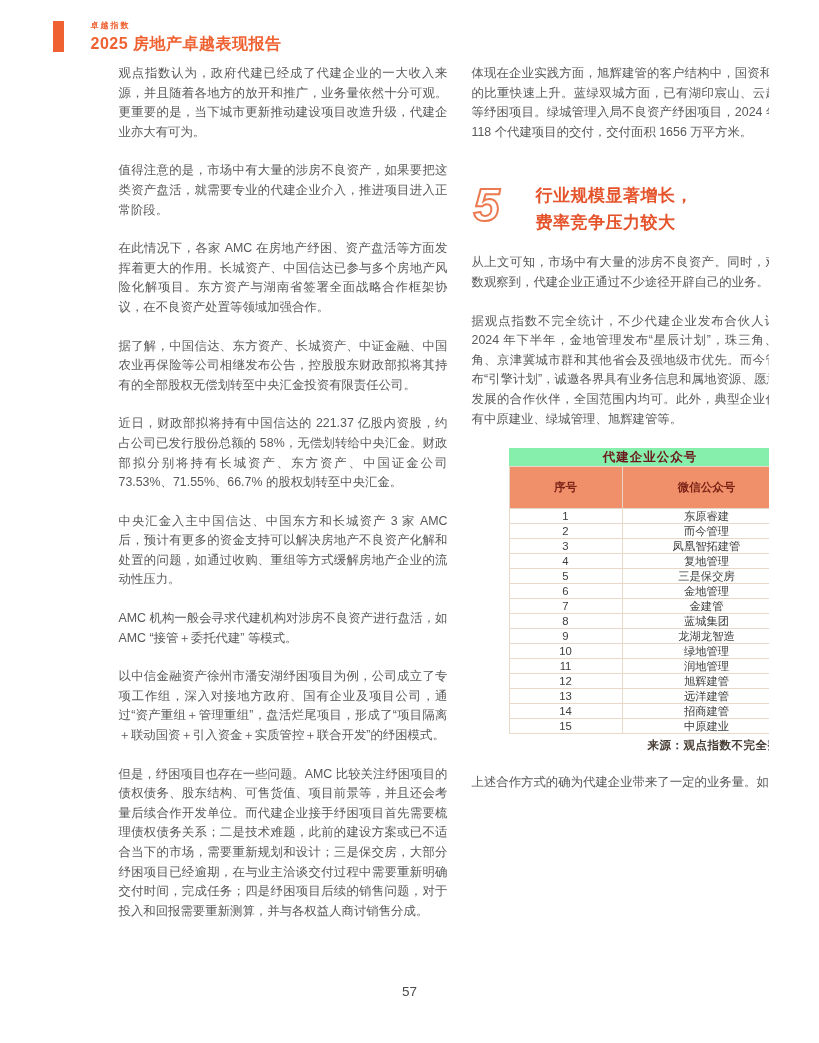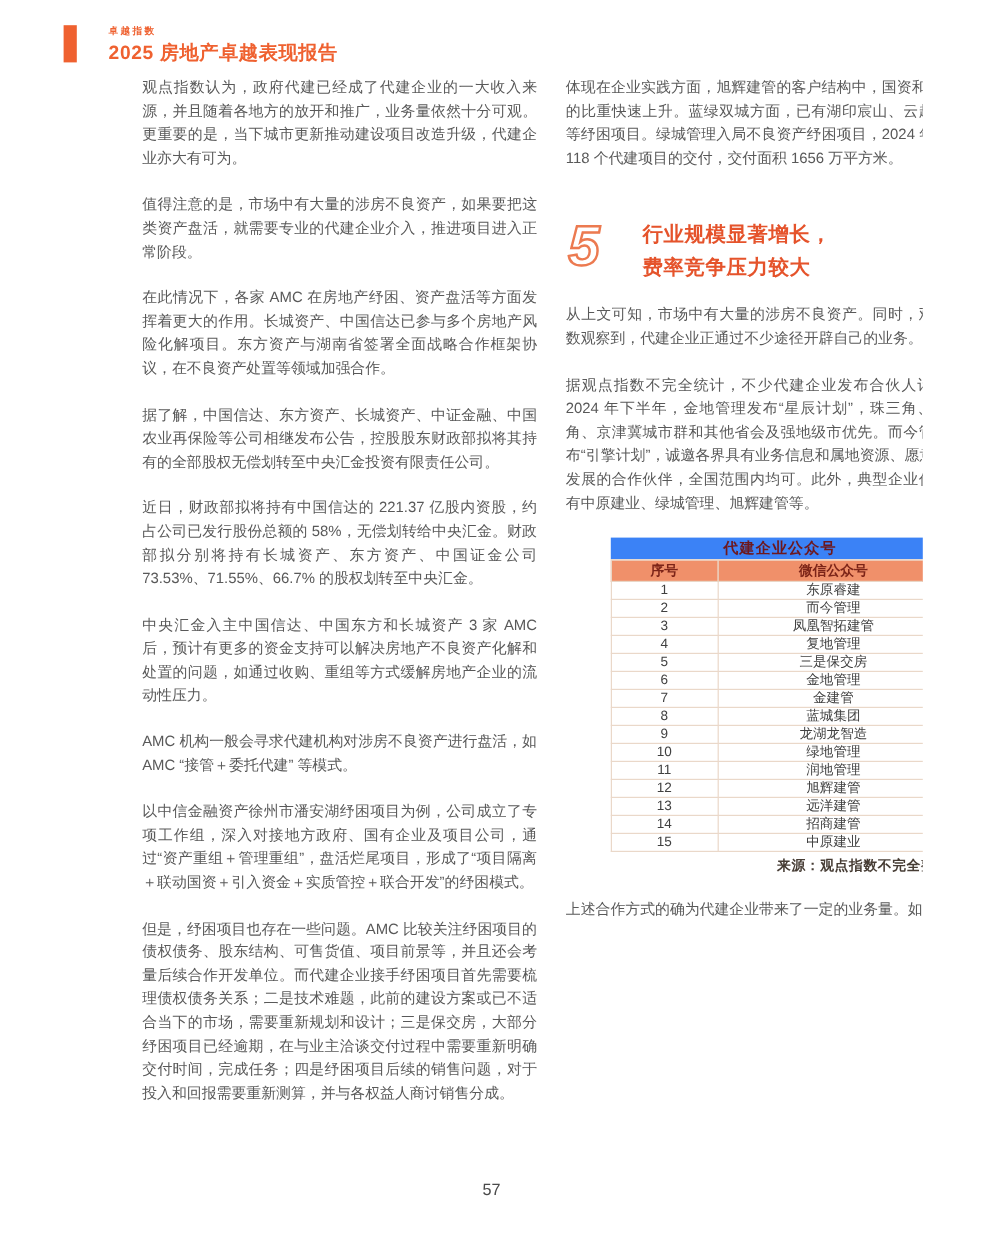--- a/index.html
+++ b/index.html
@@ -59,40 +59,40 @@
     font-weight:bold;
     color:#e5532b;
     line-height:27px;
     padding-top:6px;
     letter-spacing:0.5px;
   }
 
   
   .table-wrap{width:283px;margin:14px 0 20px 37px;}
   .table-title{
-    background:#3b82f6;
+    background:#86efac;
     color:#6d181d;
     font-size:12.5px;
     font-weight:bold;
     text-align:center;
     height:18px;line-height:18px;
     letter-spacing:1px;
   }
   table.pubtable{
     width:100%;
     border-collapse:collapse;
     table-layout:fixed;
   }
   table.pubtable th{
     background:#f0906a;
     color:#7c2418;
     font-size:11.5px;
     font-weight:bold;
     height:17px;
-    padding:0;
+    padding:12px;
     border:1px solid #e9d6c6;
   }
   table.pubtable th.c1, table.pubtable td:first-child{width:88px;}
   table.pubtable td{
     height:14px;
     padding:0;
     font-size:11.3px;
     line-height:14px;
     color:#404040;
     text-align:center;

